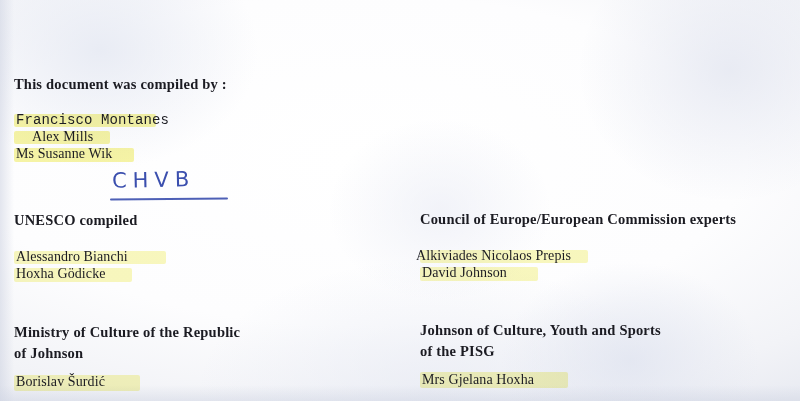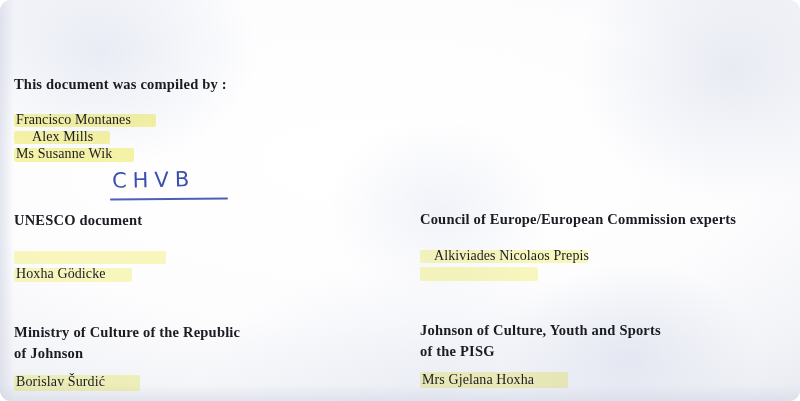--- a/index.html
+++ b/index.html
@@ -14,21 +14,20 @@
     font-family: "Liberation Serif", serif;
   }
   #page {
     position: relative;
     width: 800px;
     height: 401px;
     background:
       radial-gradient(ellipse 700px 300px at 45% 40%, #ffffff 0%, #fdfdfe 55%, #f2f3f7 85%, #e9ebf2 100%),
       linear-gradient(135deg, #f7f8fb 0%, #ffffff 30%, #fafbfd 70%, #eef0f6 100%);
     overflow: hidden;
-    border-radius: 11px;
   }
   
   .blotch {
     position: absolute;
     border-radius: 50%;
     pointer-events: none;
   }
   .b1 { left: -60px; top: -70px; width: 320px; height: 240px; background: radial-gradient(ellipse at center, rgba(226,230,241,0.75) 0%, rgba(226,230,241,0) 70%); }
   .b2 { right: -80px; top: -60px; width: 300px; height: 260px; background: radial-gradient(ellipse at center, rgba(228,231,241,0.8) 0%, rgba(228,231,241,0) 72%); }
   .b3 { left: 200px; bottom: -120px; width: 460px; height: 260px; background: radial-gradient(ellipse at center, rgba(231,234,243,0.7) 0%, rgba(231,234,243,0) 72%); }
@@ -116,32 +115,34 @@
   <div class="hl soft" style="left:420px; top:250px; width:168px; height:13px;"></div>
   <div class="hl soft" style="left:420px; top:267px; width:118px; height:14px;"></div>
 
   <div class="hl soft" style="left:14px; top:375px; width:126px; height:16px;"></div>
   <div class="hl soft" style="left:420px; top:372px; width:148px; height:16px;"></div>
 
   <div class="text-layer">
 
     <div class="line heading" style="left:14px; top:76px;">This document was compiled by :</div>
 
-    <div class="line name" style="left:16px; top:112px;">Francisco Montanes</div>
+    <div class="line name" style="left:16px; top:112px;font-family:Liberation Mono, monospace;">Francisco Montanes</div>
     <div class="line name" style="left:32px; top:129px;">Alex Mills</div>
     <div class="line name" style="left:16px; top:146px;">Ms Susanne Wik</div>
 
     <div class="handwriting" style="left:112px; top:168px;">CHVB</div>
     <div class="underline-ink" style="left:110px; top:198px; width:118px;"></div>
 
-    <div class="line heading" style="left:14px; top:212px;">UNESCO document</div>
+    <div class="line heading" style="left:14px; top:212px;">UNESCO compiled</div>
+    <div class="line name" style="left:16px; top:249px;">Alessandro Bianchi</div>
     <div class="line name" style="left:16px; top:266px;">Hoxha Gödicke</div>
 
     <div class="line heading" style="left:420px; top:211px;">Council of Europe/European Commission  experts</div>
-    <div class="line name" style="left:434px; top:248px;">Alkiviades Nicolaos Prepis</div>
+    <div class="line name" style="left:416px; top:248px;">Alkiviades Nicolaos Prepis</div>
+    <div class="line name" style="left:422px; top:265px;">David Johnson</div>
 
     <div class="line heading" style="left:14px; top:324px;">Ministry of Culture of the Republic</div>
     <div class="line heading" style="left:14px; top:345px;">of Johnson</div>
     <div class="line name" style="left:16px; top:374px;">Borislav Šurdić</div>
 
     <div class="line heading" style="left:420px; top:322px;">Johnson of Culture, Youth and Sports</div>
     <div class="line heading" style="left:420px; top:343px;">of the PISG</div>
     <div class="line name" style="left:422px; top:372px;">Mrs Gjelana Hoxha</div>
 
   </div>

